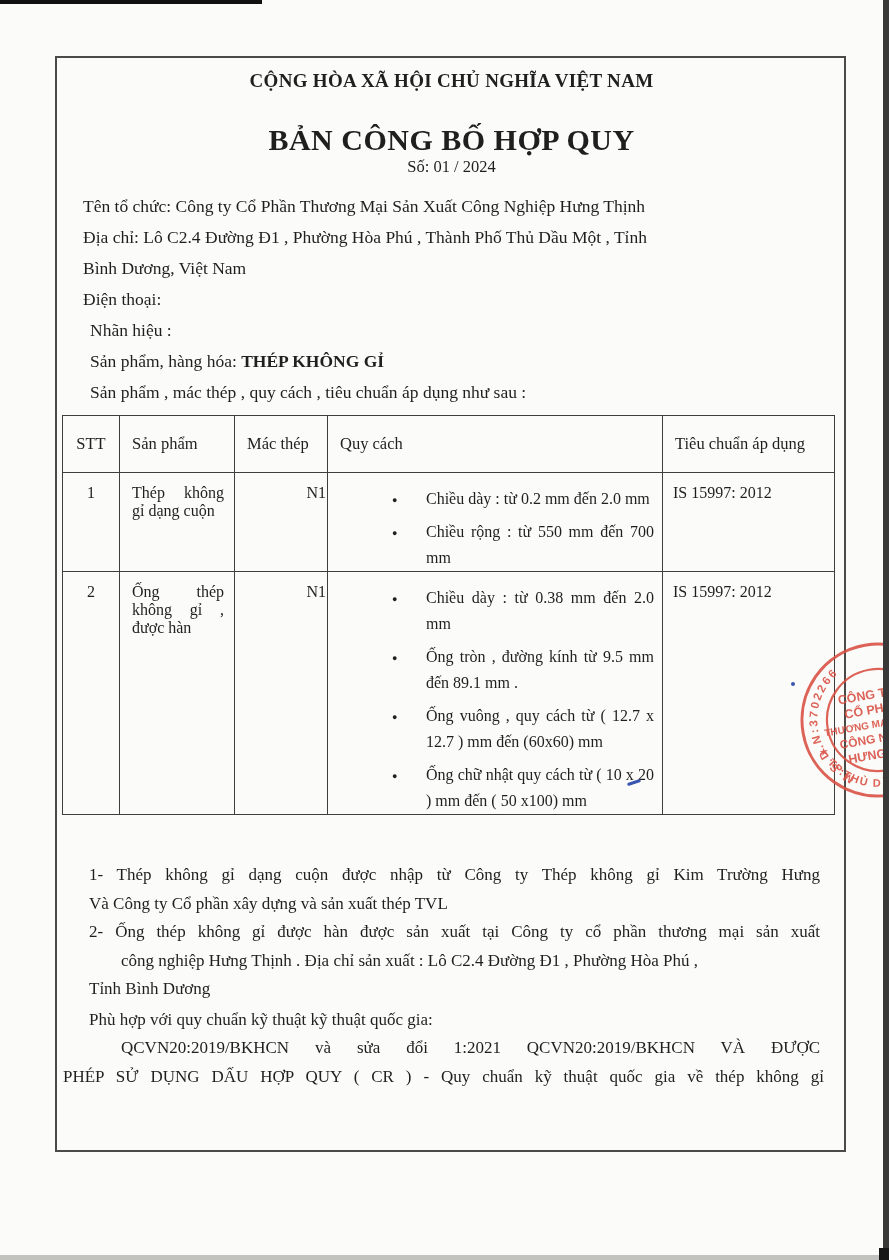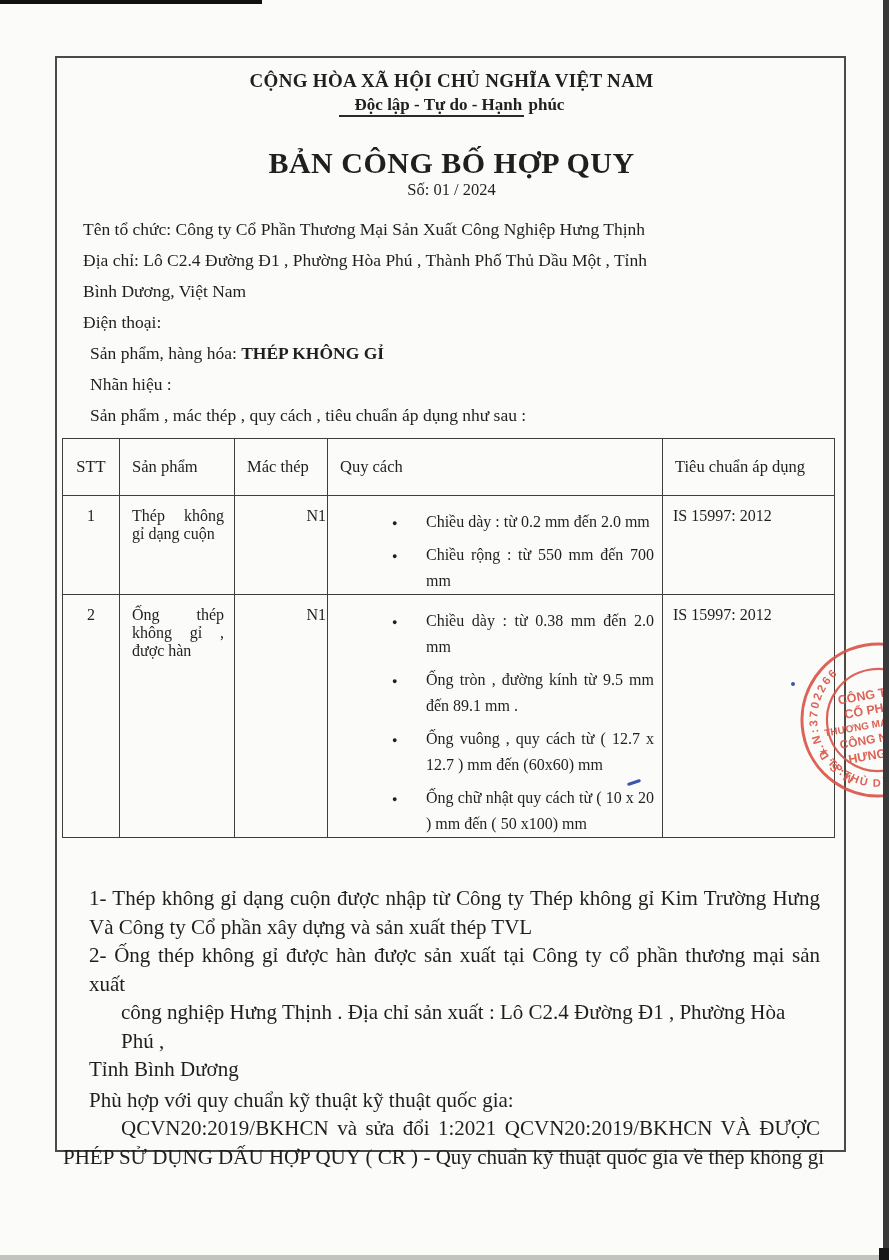--- a/index.html
+++ b/index.html
@@ -54,21 +54,21 @@
   .row2 td{height:234px;}
   td.cell-stt{text-align:center;padding-top:11px;}
   td.cell-product{padding:11px 10px 0 12px;text-align:justify;}
   td.cell-grade{text-align:right;padding-top:11px;}
   td.cell-specs{padding:6px 8px 0 60px;}
   td.cell-standard{padding:11px 4px 0 10px;}
   .spec{position:relative;padding-left:38px;text-align:justify;line-height:26px;margin-top:7px;}
   .spec::before{content:"●";position:absolute;left:4px;top:1px;font-size:9px;}
 
   
-  .notes{margin:46px 0 0 6px;font-size:21px;line-height:28.5px;}
+  .notes{margin:46px 0 0 6px;font-size:17px;line-height:28.5px;}
   .notes .n-line{display:block;}
   .jl{text-align:justify;text-align-last:justify;}
   .ind{padding-left:32px;}
   .hang{margin-left:-26px;margin-right:-4px;}
   .gap{margin-top:2px;}
 
   
   .stamp{position:absolute;left:798px;top:632px;z-index:5;opacity:.88;}
   .stamp text{fill:#d94f42;font-family:"Liberation Sans","DejaVu Sans",sans-serif;font-weight:bold;}
   .stamp .ring{fill:none;stroke:#d94f42;}
@@ -84,32 +84,31 @@
 <div class="edge-top"></div>
 <div class="edge-right"></div>
 <div class="edge-bottom"></div>
 <div class="edge-bottom-corner"></div>
 <div class="speck speck1"></div>
 <div class="speck speck2"></div>
 
 <div class="frame">
 
   <div class="nat-header">CỘNG HÒA XÃ HỘI CHỦ NGHĨA VIỆT NAM</div>
-  <div class="motto"><span class="u">Độc lập - Tự do - Hạnh</span> <span>phúc</span></div>
 
   <div class="doc-title">BẢN CÔNG BỐ HỢP QUY</div>
   <div class="doc-number">Số: 01 / 2024</div>
 
   <div class="para">
     <div class="line">Tên tổ chức: Công ty Cổ Phần Thương Mại Sản Xuất Công Nghiệp Hưng Thịnh</div>
     <div class="line">Địa chỉ: Lô C2.4 Đường Đ1 , Phường Hòa Phú , Thành Phố Thủ Dầu Một , Tỉnh</div>
     <div class="line">Bình Dương, Việt Nam</div>
     <div class="line">Điện thoại:</div>
+    <div class="line indent7">Nhãn hiệu :</div>
     <div class="line indent7"><span>Sản phẩm, hàng hóa:</span> <span class="bold">THÉP KHÔNG GỈ</span></div>
-    <div class="line indent7">Nhãn hiệu :</div>
     <div class="line indent7">Sản phẩm , mác thép , quy cách , tiêu chuẩn áp dụng như sau :</div>
   </div>
 
   <table class="spec-table">
     <colgroup>
         <col class="c1">
         <col class="c2">
         <col class="c3">
         <col class="c4">
         <col class="c5">

